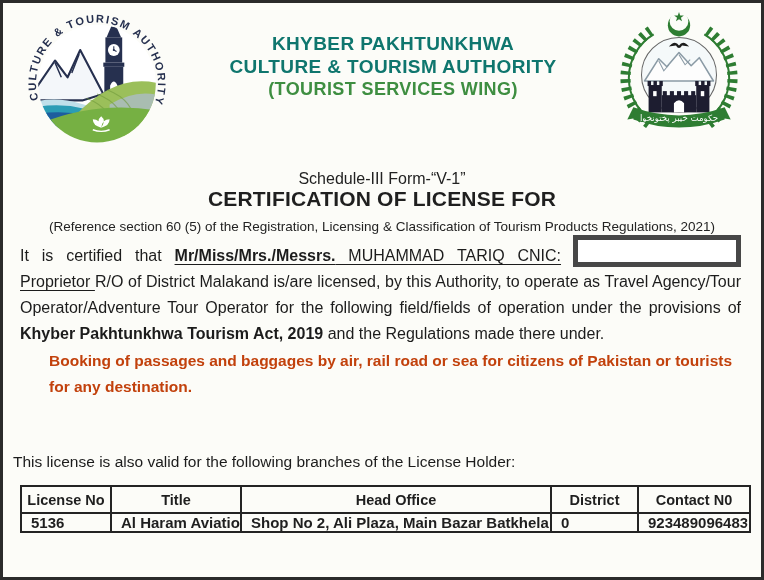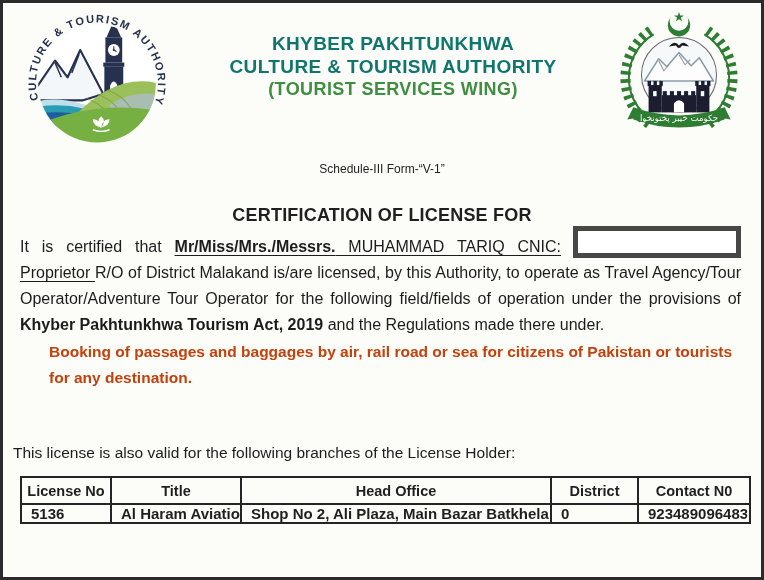--- a/index.html
+++ b/index.html
@@ -16,22 +16,22 @@
     overflow: hidden;
   }
   
   .header { display: flex; margin: 5px 8px 0 10px; height: 133px; align-items: flex-start; }
   .logo-left { width: 168px; flex: 0 0 168px; }
   .logo-right { width: 148px; flex: 0 0 148px; }
   .org-block { flex: 1; text-align: center; padding-top: 24px; }
   .org-line { font-size: 19px; font-weight: 700; line-height: 23px; letter-spacing: .4px; color:#0f766e; }
   .org-wing { font-size: 18px; font-weight: 700; line-height: 23px; letter-spacing: .4px; color: #3e8e41; }
   
-  .schedule-line { margin-top: 19px; text-align: center; font-size: 12px; line-height: 19px; color:#222; }
-  .title-line { text-align: center; font-size: 18px; font-weight: 700; line-height: 21px; letter-spacing:.2px;margin-top:26px; }
+  .schedule-line { margin-top: 28px; text-align: center; font-size: 16px; line-height: 19px; color:#222; }
+  .title-line { text-align: center; font-size: 21px; font-weight: 700; line-height: 21px; letter-spacing:.2px; }
   .reference-line { margin-top: 9px; text-align: center; font-size: 13.5px; line-height: 17px; color:#232323; }
   
   .body-para {
     margin: 8px 20px 0 17px;
     font-size: 16px; line-height: 26px;
     text-align: justify; color:#1c1c1c;
   }
   .redact-box {
     float: right;
     width: 168px; height: 32px;
@@ -171,20 +171,21 @@
         <polygon points="28,98 22,110 34,108" fill="#2e7d32"></polygon>
         <polygon points="118,98 124,110 112,108" fill="#2e7d32"></polygon>
         <path d="M28 98 Q73 114 118 98 L118 110 Q73 126 28 110 Z" fill="#2e7d32"></path>
         <text x="73" y="111" text-anchor="middle" font-size="8.5" fill="#ffffff" font-family="DejaVu Sans, sans-serif">حکومت خیبر پختونخوا</text>
       </g>
     </svg>
   </div>
 
   <div class="schedule-line">Schedule-III Form-“V-1”</div>
   <div class="title-line">CERTIFICATION OF LICENSE FOR</div>
+  <div class="reference-line">(Reference section 60 (5) of the Registration, Licensing &amp; Classification of Tourism Products Regulations, 2021)</div>
 
   <p class="body-para"><span class="redact-box"></span><span>It is certified that </span><span class="u"><span class="b">Mr/Miss/Mrs./Messrs.</span><span> MUHAMMAD TARIQ  CNIC: </span></span><span class="u">Proprietor </span><span>R/O of District  Malakand is/are licensed, by this Authority, to operate as Travel Agency/Tour Operator/Adventure Tour Operator for the following field/fields of operation under the provisions of </span><span class="b">Khyber Pakhtunkhwa Tourism Act, 2019</span><span> and the Regulations made there under.</span></p>
 
   <p class="booking-para">Booking of passages and baggages by air, rail road or sea for citizens of Pakistan or tourists for any destination.</p>
 
   <div class="valid-line">This license is also valid for the following branches of the License Holder:</div>
 
   <table class="branches">
     <colgroup>
         <col class="c1">

